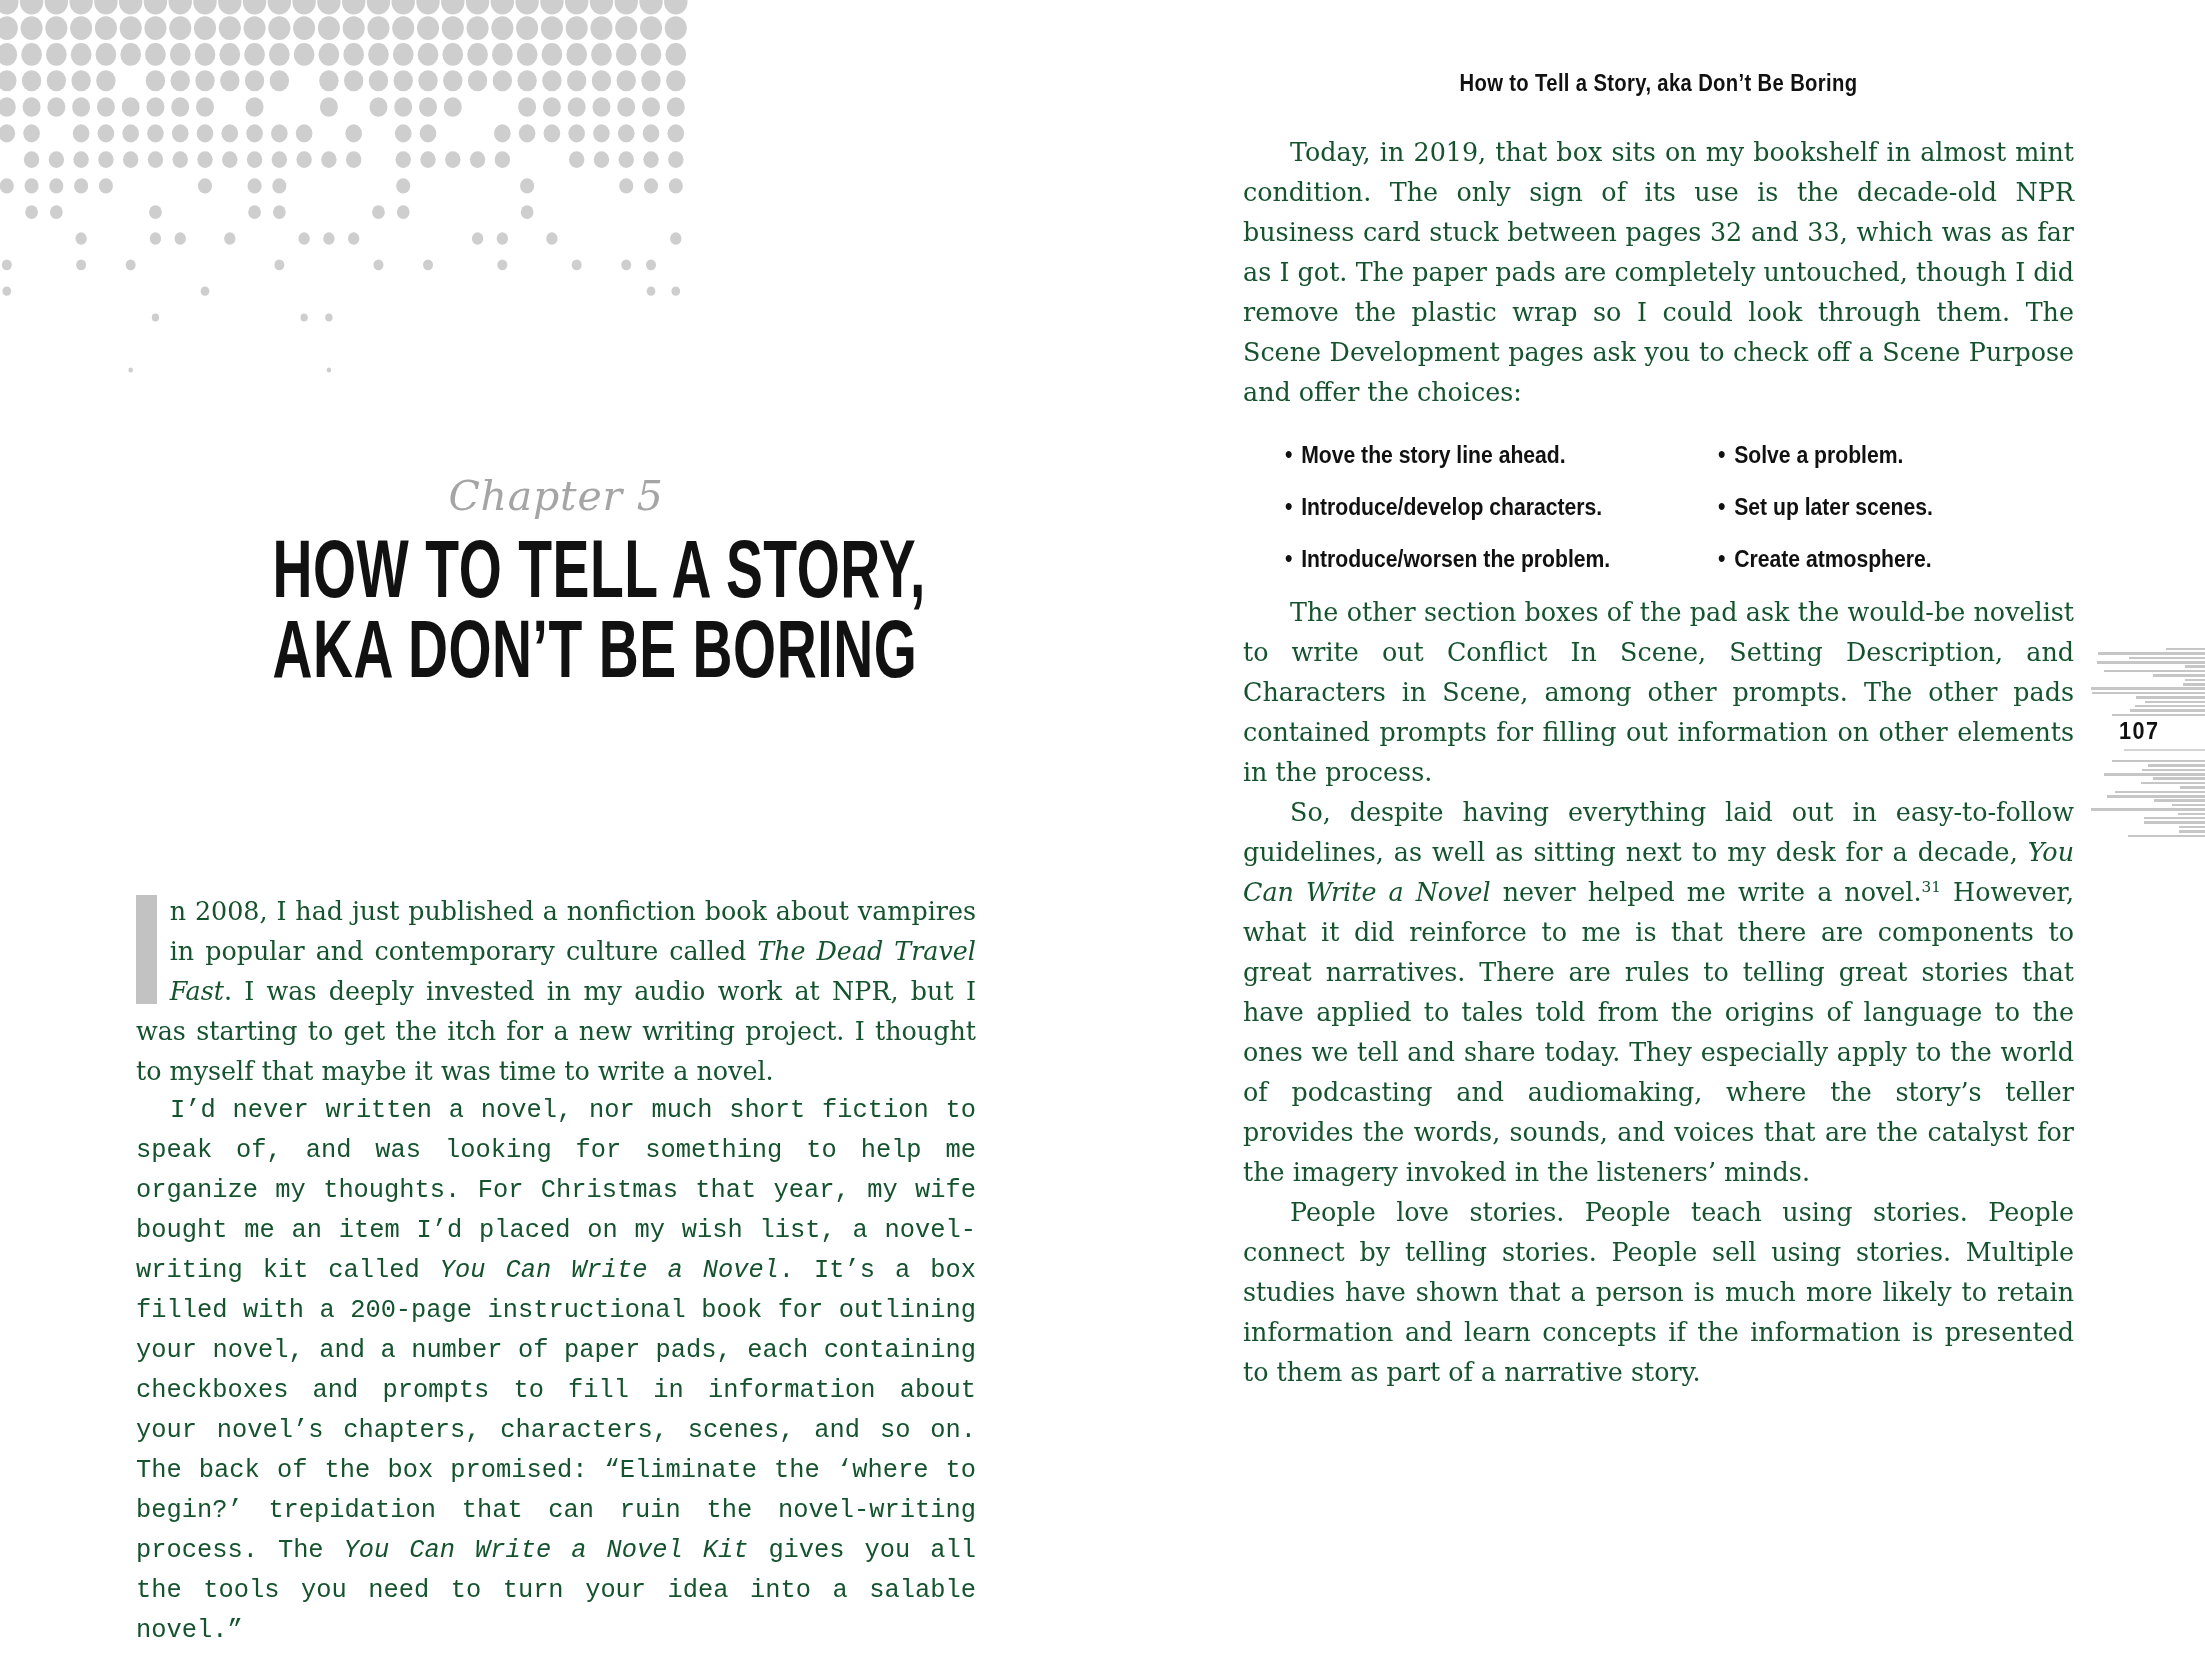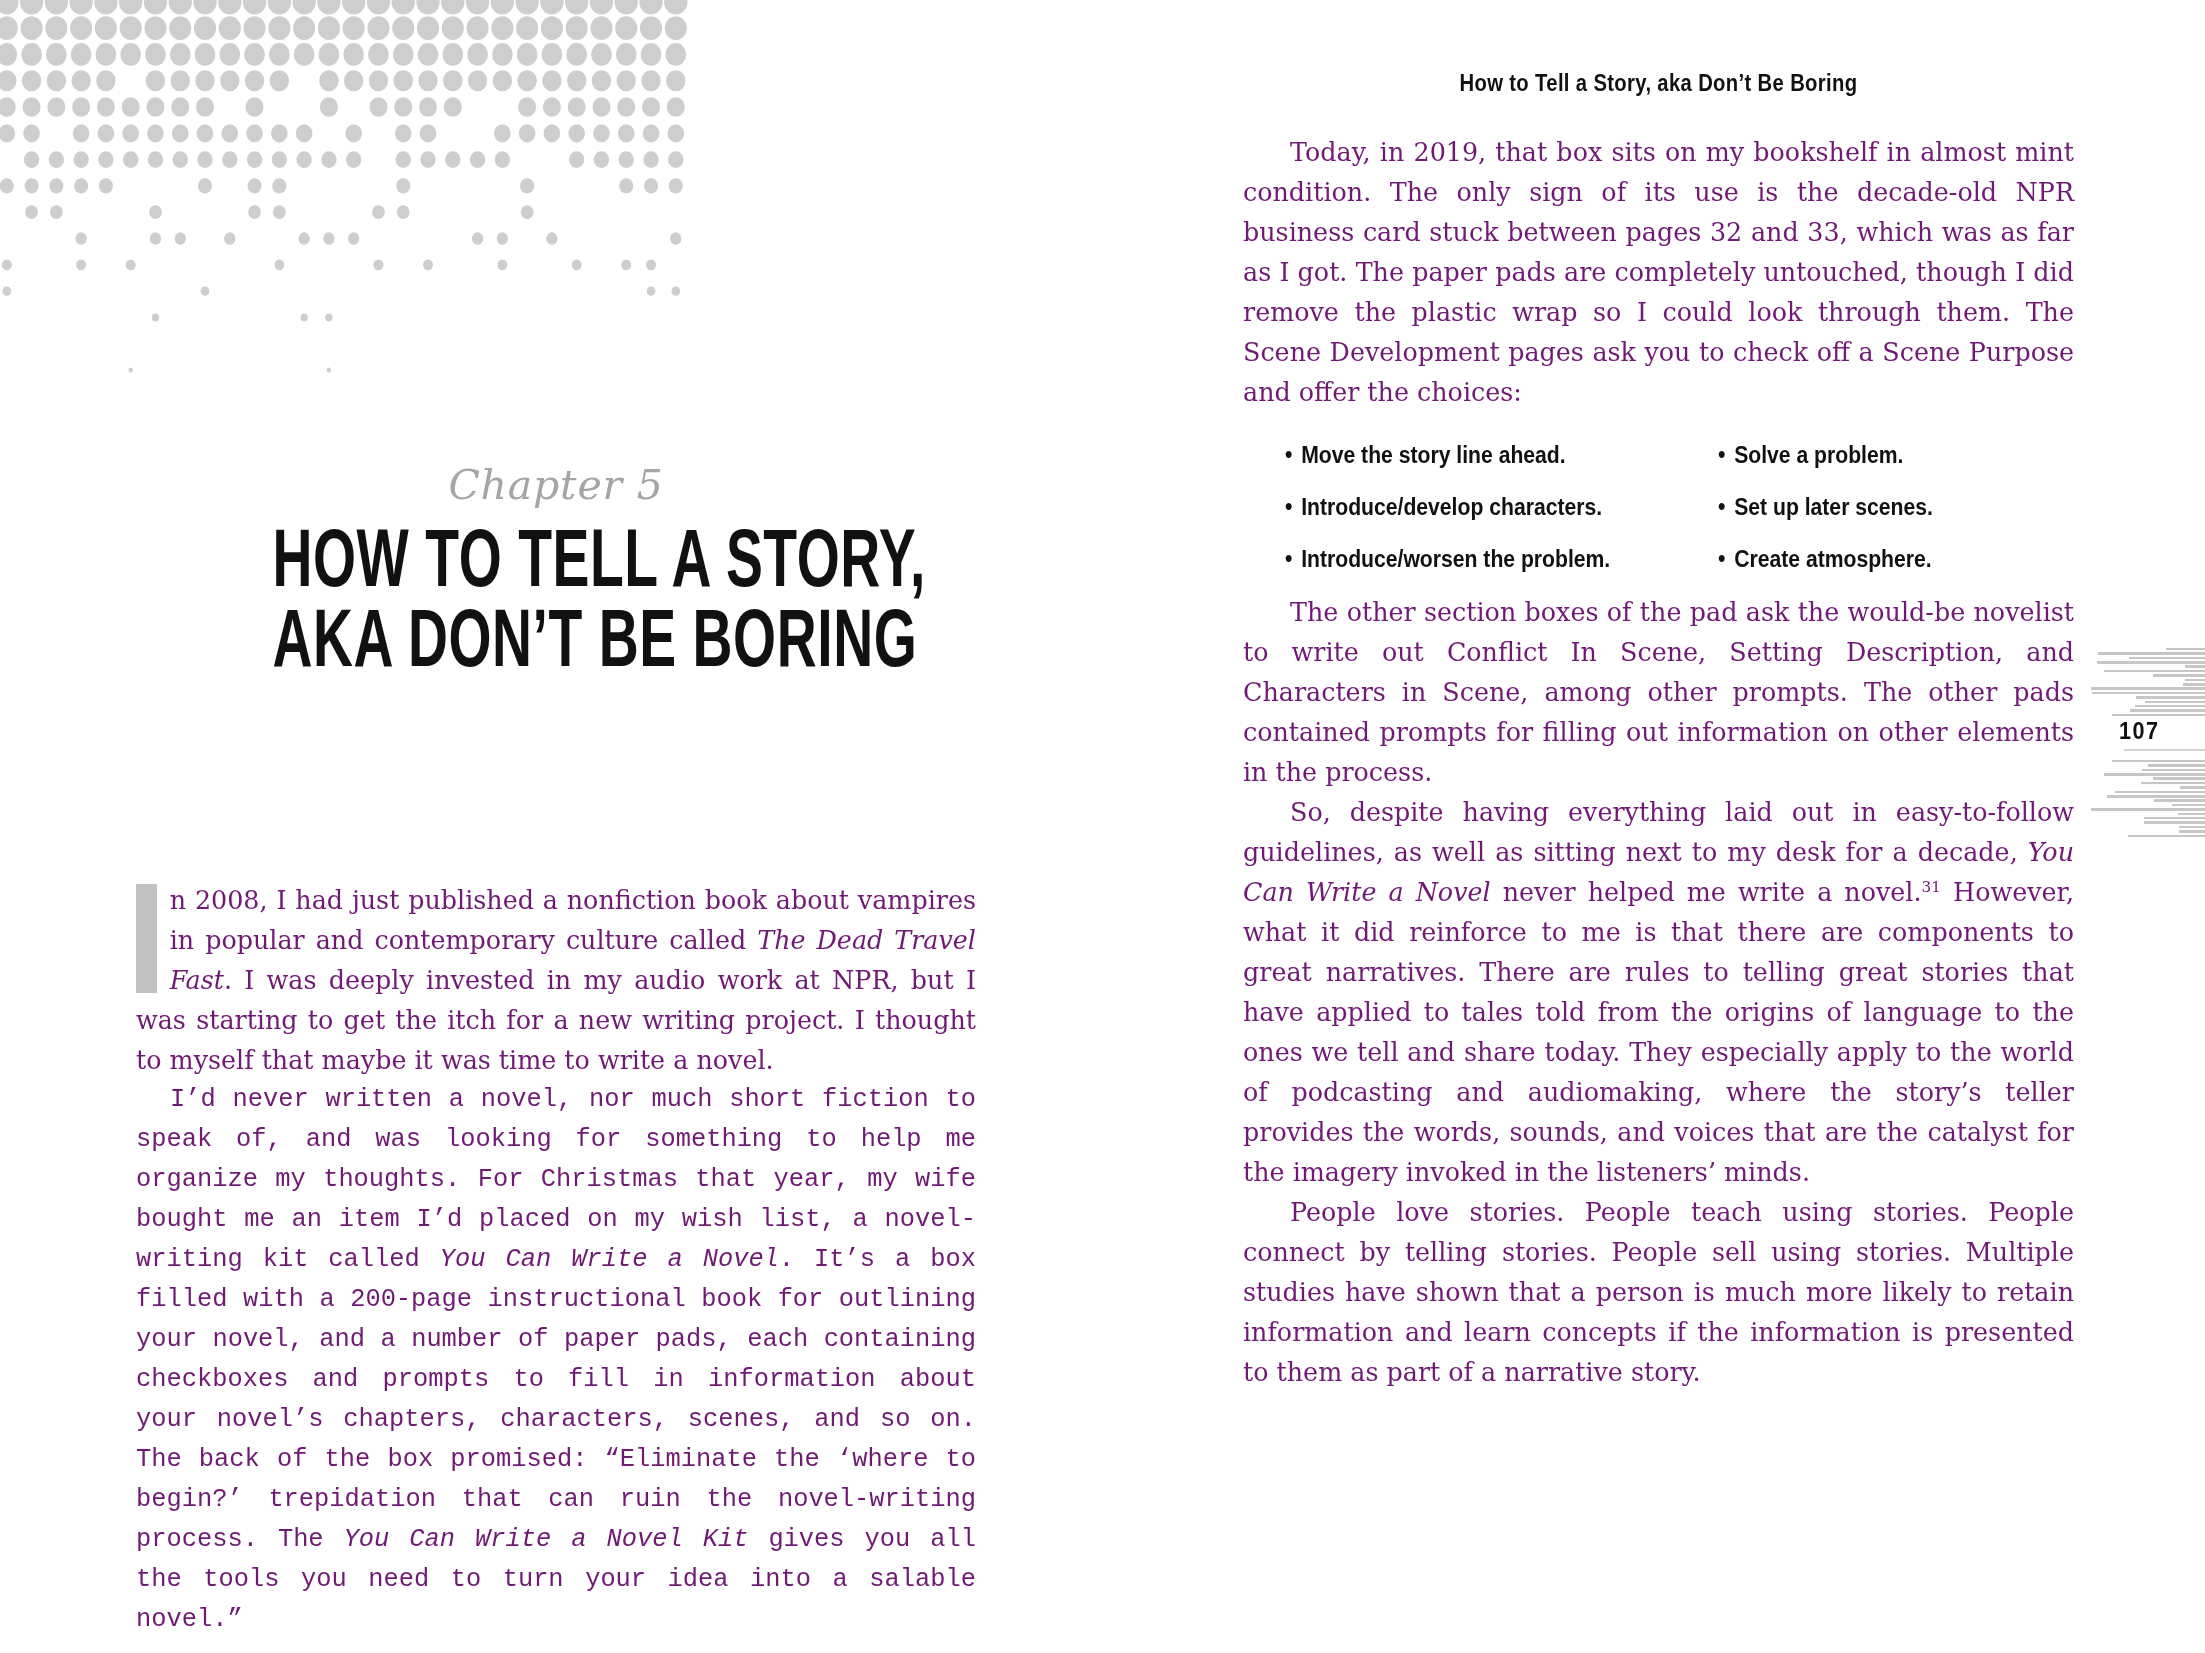--- a/index.html
+++ b/index.html
@@ -3,30 +3,30 @@
 <meta charset="utf-8">
 <style>
   html,body { margin:0; padding:0; }
   body { background:#ffffff; font-family:"DejaVu Serif","Liberation Serif",serif; }
   #canvas { position:relative; width:2205px; height:1654px; background:#ffffff; overflow:hidden; }
 
   
   #halftone { position:absolute; left:0; top:0; width:706px; height:399px; overflow:hidden; }
 
   
-  .left-col { position:absolute; left:136px; top:462px; width:840px; }
+  .left-col { position:absolute; left:136px; top:473px; width:840px; }
   .chapter-head { text-align:center; }
   .chapter-label { font-style:italic; font-size:41px; line-height:47px; letter-spacing:0.8px; }
   .chapter-title { margin-top:8.5px; font-family:"Liberation Sans",sans-serif; font-weight:700;
                    font-size:82px; line-height:80px; letter-spacing:0.8px; color:#111;
                    transform:scaleX(.675); transform-origin:50% 0; white-space:nowrap; }
   .left-body { margin-top:202px; }
 
   
-  .body-text p { margin:0; text-align:justify; font-size:25.4px; line-height:40px; color:#701a75; }
+  .body-text p { margin:0; text-align:justify; font-size:25.4px; line-height:40px; color:#14532d; }
   .indent    { text-indent:47px; }
   .indent-sm { text-indent:34px;font-family:Liberation Mono, monospace; }
   .dropcap-bar { float:left; width:21px; height:109px; margin:4.2px 12.7px 0 0; }
   i { font-style:italic; }
   sup { font-size:60%; vertical-align:super; line-height:0; }
 
   
   .right-col { position:absolute; left:1243px; top:71px; width:831px; }
   .running-header { text-align:center; font-family:"Liberation Sans",sans-serif; font-weight:700;
                     font-size:23px; line-height:25.4px; color:#111; letter-spacing:0.4px;

